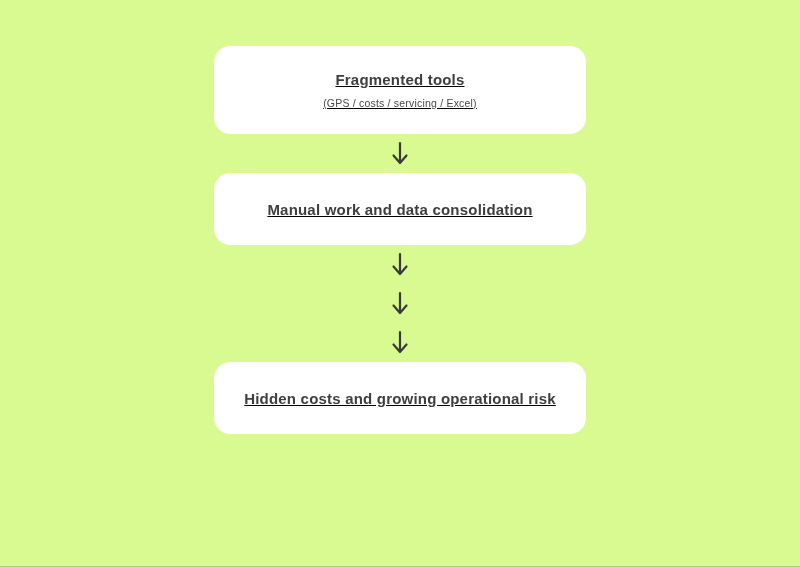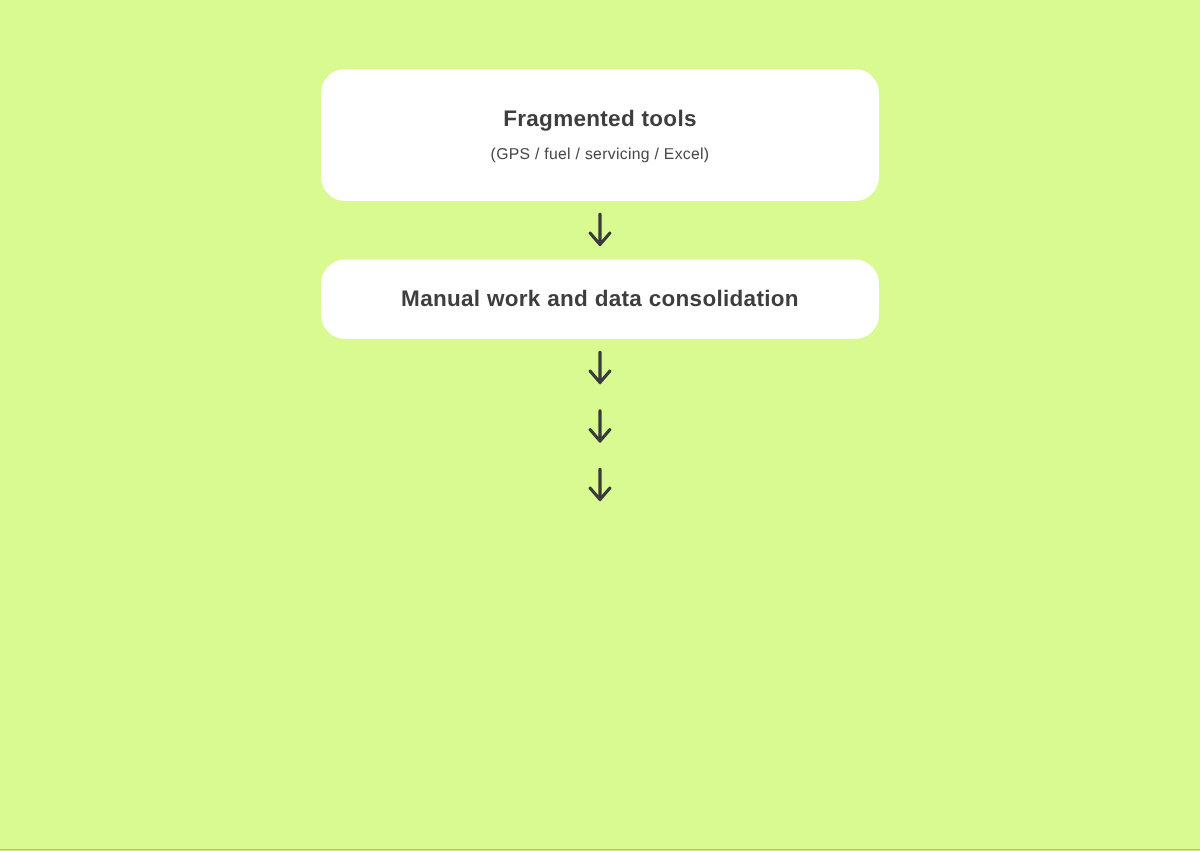--- a/index.html
+++ b/index.html
@@ -18,36 +18,37 @@
     background: #b6c687;
   }
   .flow {
     position: absolute;
     left: 0;
     top: 46px;
     width: 800px;
     display: flex;
     flex-direction: column;
     align-items: center;
+    text-decoration: underline;
   }
   .box {
     width: 372px;
     box-sizing: border-box;
     background: var(--card, #ffffff);
     border-radius: 16px;
     display: flex;
     flex-direction: column;
     align-items: center;
     justify-content: center;
     color: var(--text, #3e3e3e);
     text-align: center;
     padding: 0 20px;
   }
   .box.lead { height: 88px; }
-  .box.single { height: 53px; }
+  .box.single { height: 72px; }
   .box-title {
     font-size: 15px;
     font-weight: 700;
     letter-spacing: 0.2px;
   }
   .box-sub {
     font-size: 10.5px;
     font-weight: 400;
     margin-top: 9px;
     color: #474747;
@@ -70,21 +71,21 @@
     stroke-linejoin: round;
   }
 </style>
 </head>
 <body style="--bg: #d8fa90; --card: #ffffff; --text: #3e3e3e; --arrow: #3a3a3a;">
 
 <div class="flow">
 
   <div class="box lead">
     <div class="box-title">Fragmented tools</div>
-    <div class="box-sub">(GPS / fuel / servicing / Excel)</div>
+    <div class="box-sub">(GPS / costs / servicing / Excel)</div>
   </div>
 
   <svg class="arrow" width="22" height="25" viewBox="0 0 22 25" aria-hidden="true">
     <path d="M11 2 V20 M4.5 14.5 L11 22 L17.5 14.5"></path>
   </svg>
 
   <div class="box single">
     <div class="box-label">Manual work and data consolidation</div>
   </div>
 
@@ -95,16 +96,19 @@
 
   <svg class="arrow" width="22" height="25" viewBox="0 0 22 25" aria-hidden="true">
     <path d="M11 2 V20 M4.5 14.5 L11 22 L17.5 14.5"></path>
   </svg>
 
 
   <svg class="arrow" width="22" height="25" viewBox="0 0 22 25" aria-hidden="true">
     <path d="M11 2 V20 M4.5 14.5 L11 22 L17.5 14.5"></path>
   </svg>
 
+  <div class="box single">
+    <div class="box-label">Hidden costs and growing operational risk</div>
+  </div>
 
 </div>
 
 <div class="bottom-edge"></div>
 
 </body></html>

